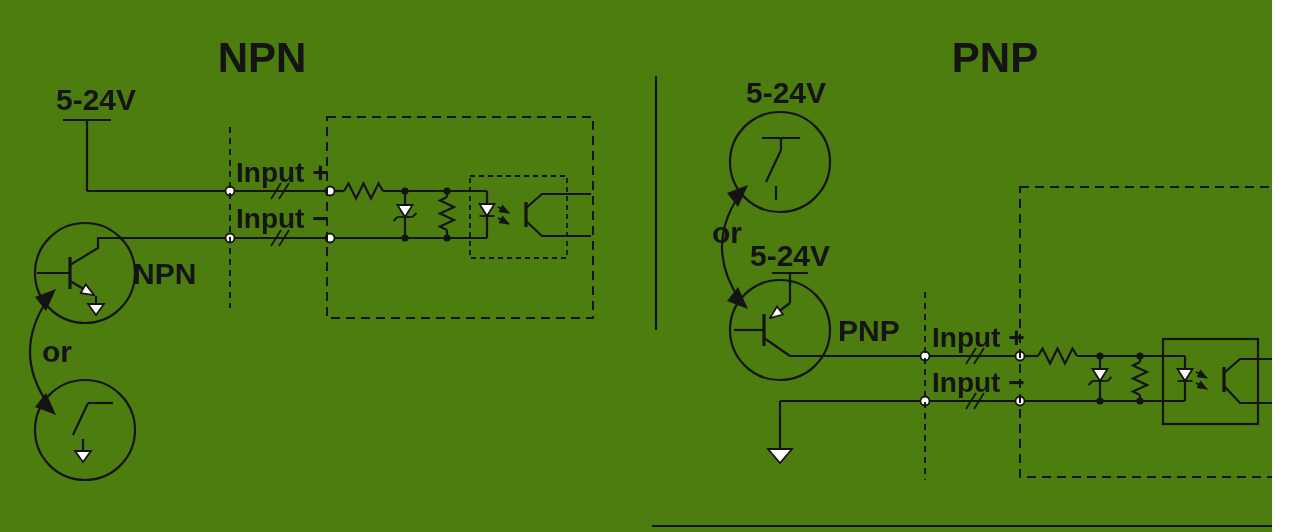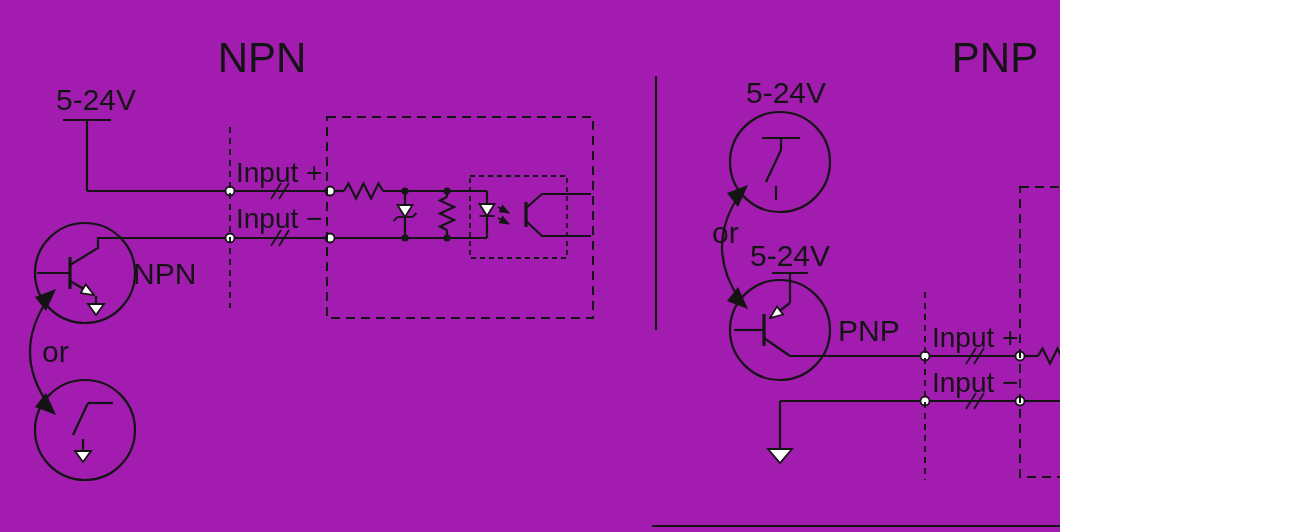--- a/index.html
+++ b/index.html
@@ -1,16 +1,16 @@
 <!DOCTYPE html>
 <html><head>
 <meta charset="utf-8">
 <style>
   html,body{margin:0;padding:0;background:#ffffff;}
-  .canvas{position:relative;width:1060px;height:532px;background:#a21caf;overflow:hidden;}
+  .canvas{position:relative;width:1272px;height:532px;background:#4d7c0f;overflow:hidden;font-weight:bold;}
   svg{display:block;}
   .st{stroke:#141414;stroke-width:2.2;fill:none;}
   .thin{stroke-width:1.8;}
   .bar{stroke-width:3.2;}
   .dashv{stroke-dasharray:6 5;stroke-width:1.9;}
   .dashbox{stroke-dasharray:9 6;stroke-width:2;}
   .dashsmall{stroke-dasharray:5 4;stroke-width:1.8;}
   .term{fill:#ffffff;stroke:#141414;stroke-width:1.8;}
   .dot{fill:#141414;stroke:none;}
   .openshape{fill:#ffffff;stroke:#141414;stroke-width:1.8;}

